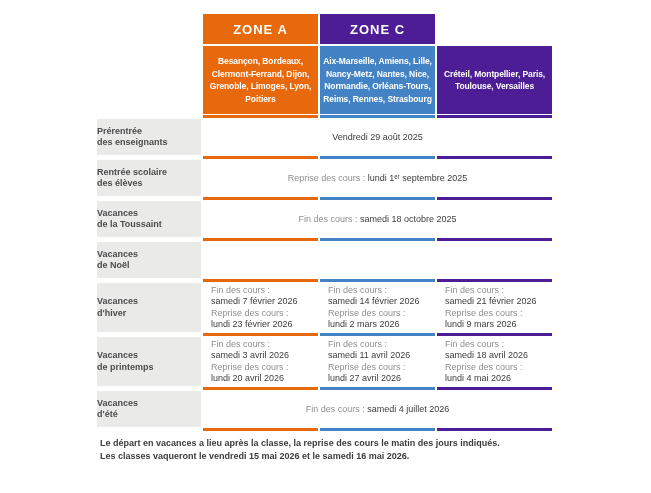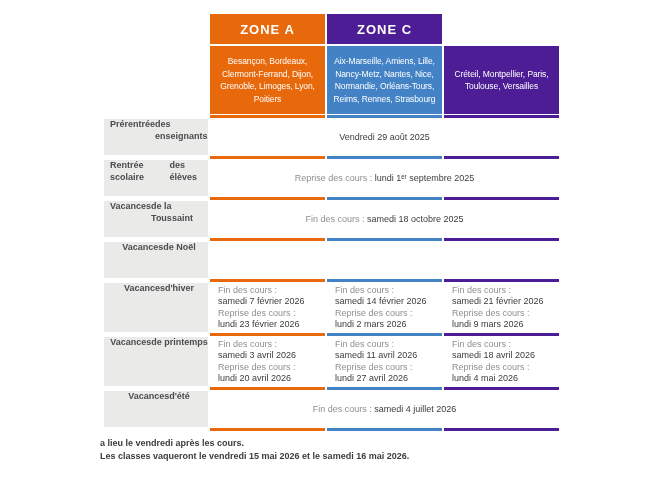--- a/index.html
+++ b/index.html
@@ -4,55 +4,55 @@
 <style>
   html, body { margin: 0; padding: 0; }
   body {
     width: 651px; height: 493px;
     background: #ffffff;
     overflow: hidden;
     position: relative;
     font-family: "Liberation Sans", "DejaVu Sans", sans-serif;
   }
   .page { position: absolute; left: 97px; top: 14px; width: 554px; }
-  .table { width: 455px; margin-left: 7px; }
+  .table { width: 455px; }
 
   .zrow { display: flex; gap: 2px; }
   .spacer { width: 104px; flex: none; }
 
   
   .zone-head {
     width: 115px; flex: none; height: 30px;
     display: flex; align-items: center; justify-content: center;
     color: #ffffff; font-weight: bold; font-size: 13px; letter-spacing: 1px;
   }
   .bg-a { background: #E8690B; }
   .bg-b { background: #4383C5; }
   .bg-c { background: #4c1d95; }
 
   
   .cities-row { margin-top: 2px; }
   .cities {
     width: 115px; flex: none; min-height: 68px;
     display: flex; align-items: center; justify-content: center;
     text-align: center;
-    color: #ffffff; font-weight: normal; font-size: 8.5px; line-height: 12.5px;
+    color: #ffffff; font-weight: bold; font-size: 8.5px; line-height: 12.5px;
     letter-spacing: -0.1px;
     padding: 3px 2px; box-sizing: border-box;
   }
 
   
   .sep { height: 3px; margin: 1px 0; }
   .sep .seg { width: 115px; flex: none; height: 3px; }
 
   
   .label-cell {
     width: 104px; flex: none; background: #EAEAE8;
-    display: flex; justify-content: center;
-    padding-left: 6px; box-sizing: border-box;
+    display: flex; flex-direction: column; justify-content: center;
+    padding-left: 0; box-sizing: border-box;
     color: #4C4C4E; font-weight: bold; font-size: 9px; line-height: 11.5px;
   }
   .merged-cell {
     width: 349px; flex: none;
     display: flex; flex-direction: column; justify-content: center; align-items: center;
     text-align: center; font-size: 9px; line-height: 12px;
   }
   .zone-cell {
     width: 115px; flex: none;
     display: flex; flex-direction: column; justify-content: center;
@@ -227,16 +227,16 @@
         <div class="zrow sep">
           <div class="spacer"></div>
           <div class="seg bg-a"></div>
           <div class="seg bg-b"></div>
           <div class="seg bg-c"></div>
         </div>
       </div>
   </div>
 
   <div class="footer" id="footer">
-      <div>a lieu le vendredi après les cours.</div>
+      <div>Le départ en vacances a lieu après la classe, la reprise des cours le matin des jours indiqués.</div>
       <div>Les classes vaqueront le vendredi 15 mai 2026 et le samedi 16 mai 2026.</div>
     </div>
 </div>
 
 </body></html>

